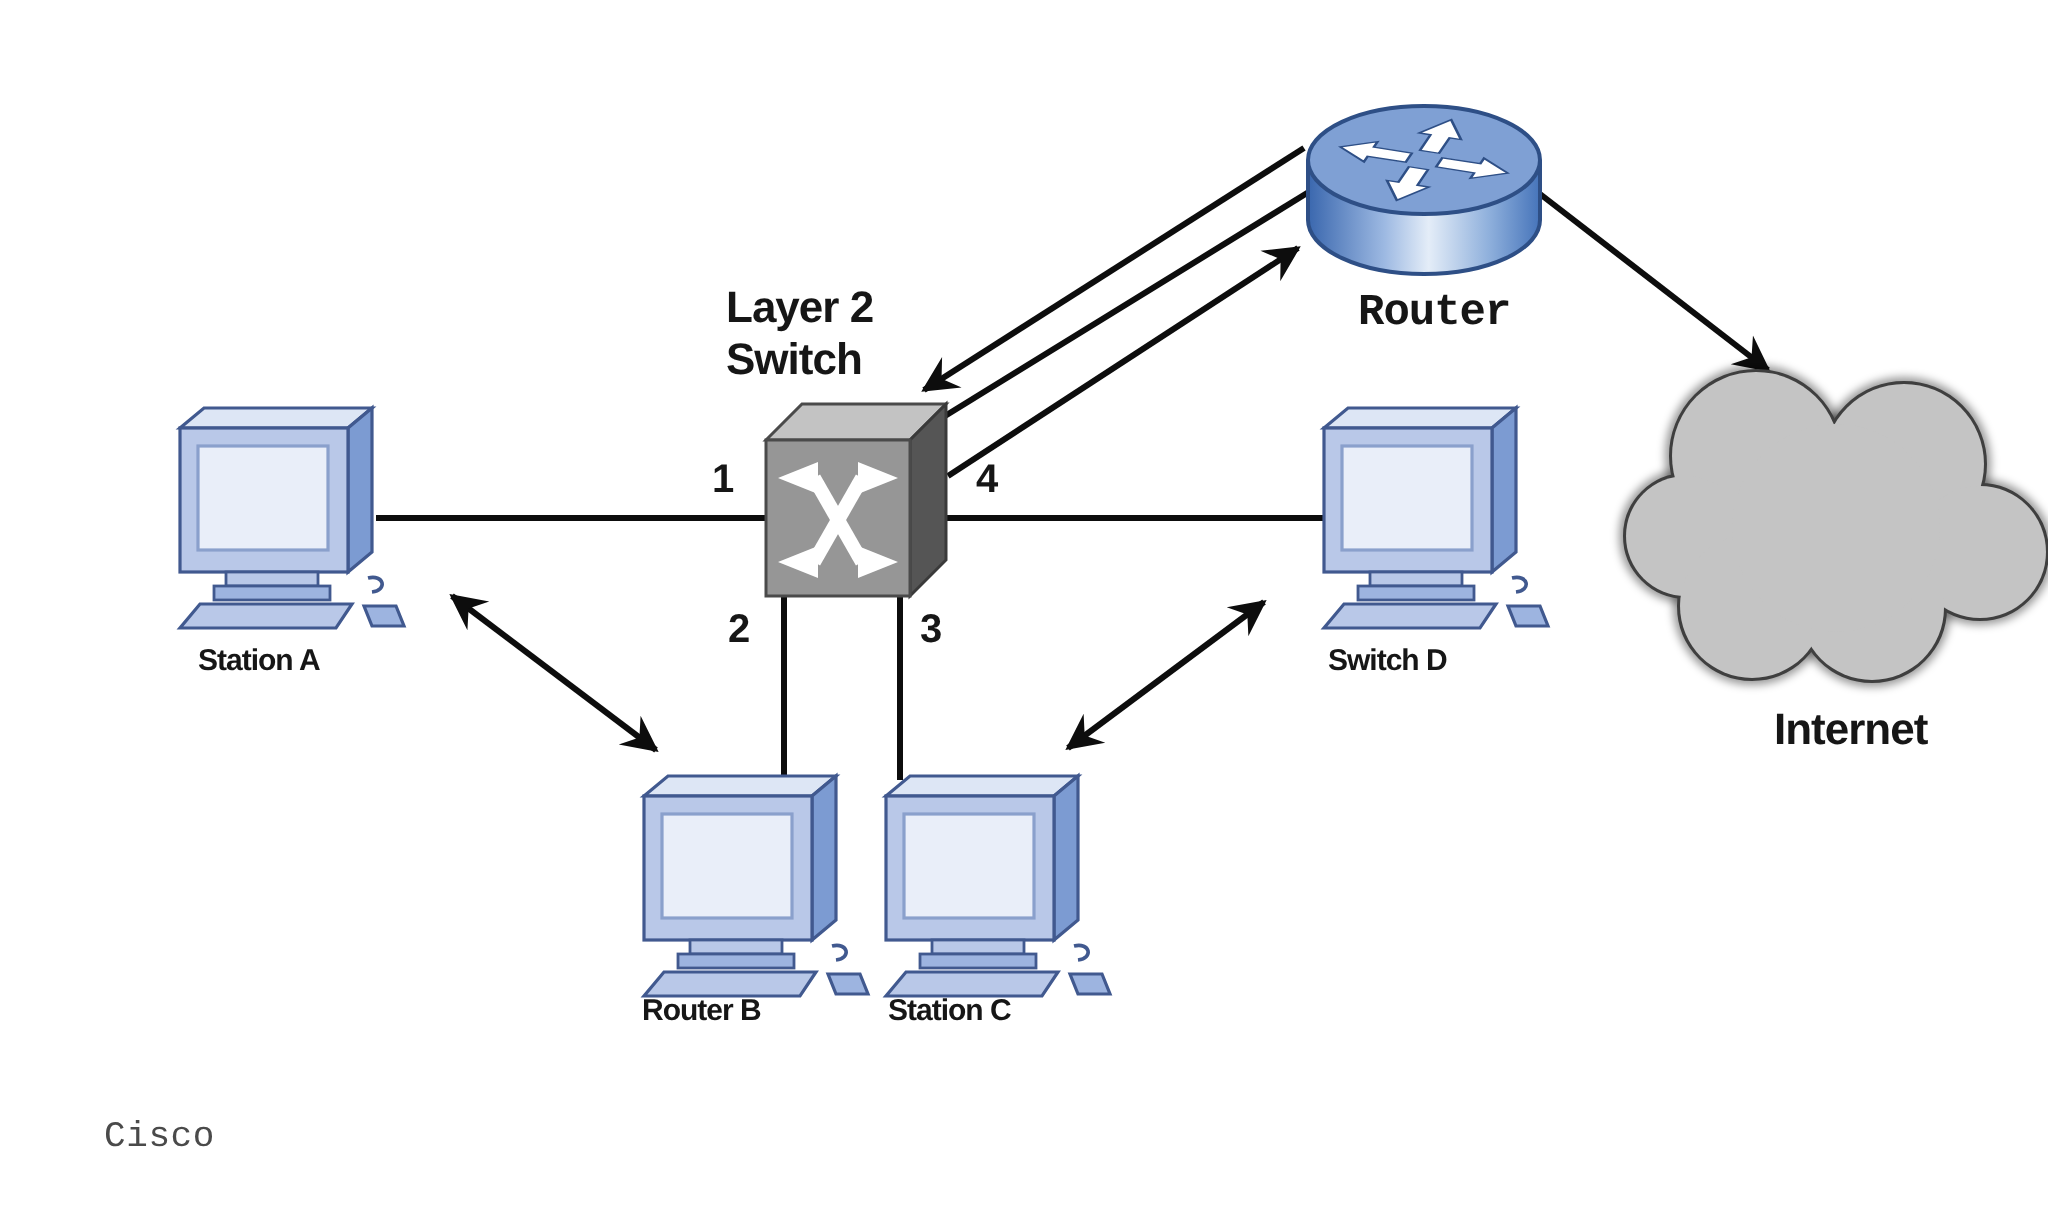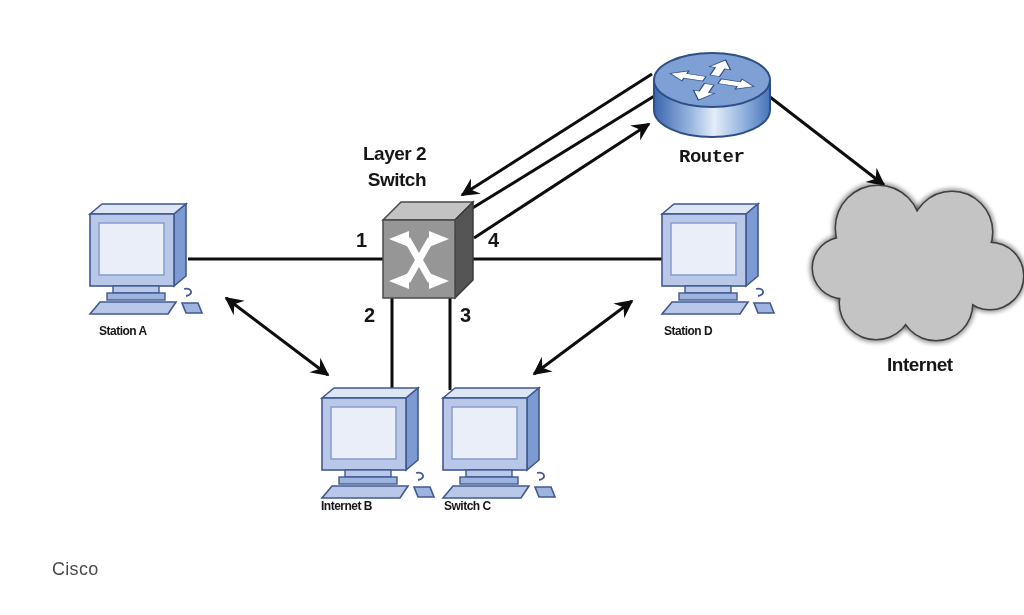--- a/index.html
+++ b/index.html
@@ -2,29 +2,29 @@
 <html><head>
 <meta charset="utf-8">
 <style>
   html,body{margin:0;padding:0;background:#ffffff;}
   #stage{
     position:relative;width:1024px;height:615px;background:#ffffff;
     overflow:hidden;font-family:"Liberation Sans",sans-serif;
   }
   #diagram-svg{position:absolute;left:0;top:0;}
   .lbl{
-    position:absolute;font-weight:bold;font-size:12px;color:#161616;
+    position:absolute;font-weight:bold;font-size:15px;color:#161616;
     letter-spacing:-0.5px;white-space:pre-line;line-height:26px;
     font-family:"Liberation Sans",sans-serif;
   }
   .lbl.port{font-size:20px;}
-  .lbl.node-title{font-size:19px;text-align:right;}
+  .lbl.node-title{font-size:22px;}
   #credit{
     position:absolute;left:52px;top:559px;font-size:18px;font-weight:400;
-    color:#4a4a4a;letter-spacing:0.3px;font-family:Liberation Sans, sans-serif;
+    color:#4a4a4a;letter-spacing:0.3px;font-family:Liberation Mono, monospace;
   }
 </style>
 </head>
 <body>
 
 <div id="stage">
 
   <svg id="diagram-svg" width="1024" height="615" viewBox="0 0 1024 615">
     <defs>
       <marker id="arw" viewBox="0 0 12 12" refX="10.5" refY="6" markerWidth="6.6" markerHeight="6.6" orient="auto-start-reverse">
@@ -140,21 +140,21 @@
 
   <div class="lbl node-title" style="left:363px;top:141px;">Layer 2
 Switch</div>
 
   <div class="lbl port" style="left:356px;top:227px;">1</div>
   <div class="lbl port" style="left:488px;top:227px;">4</div>
   <div class="lbl port" style="left:364px;top:302px;">2</div>
   <div class="lbl port" style="left:460px;top:302px;">3</div>
 
   <div class="lbl" style="left:99px;top:318px;">Station A</div>
-  <div class="lbl" style="left:321px;top:493px;">Internet B</div>
-  <div class="lbl" style="left:444px;top:493px;">Switch C</div>
-  <div class="lbl" style="left:664px;top:318px;">Station D</div>
+  <div class="lbl" style="left:321px;top:493px;">Router B</div>
+  <div class="lbl" style="left:444px;top:493px;">Station C</div>
+  <div class="lbl" style="left:664px;top:318px;">Switch D</div>
 
   <div class="lbl node-title" style="left:679px;top:144px;font-family:Liberation Mono, monospace;">Router</div>
   <div class="lbl node-title" style="left:887px;top:352px;">Internet</div>
 
   <div id="credit">Cisco</div>
 </div>
 
 </body></html>

